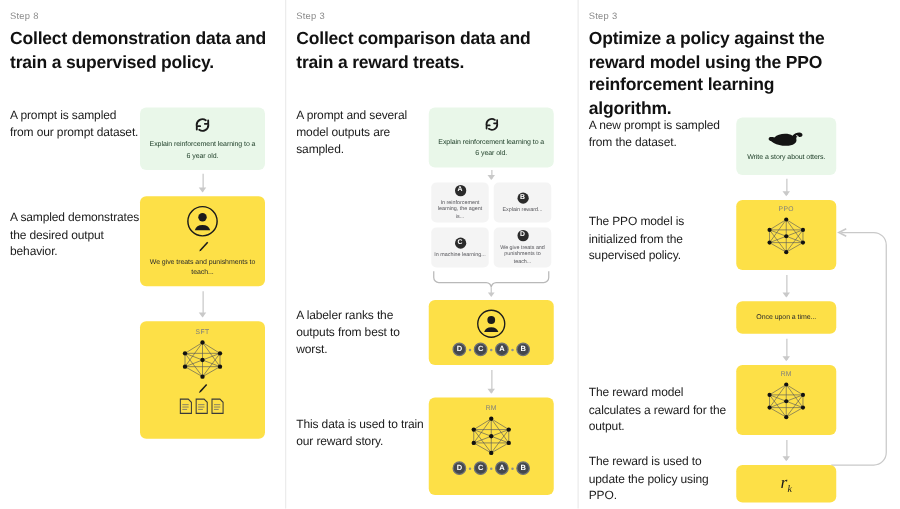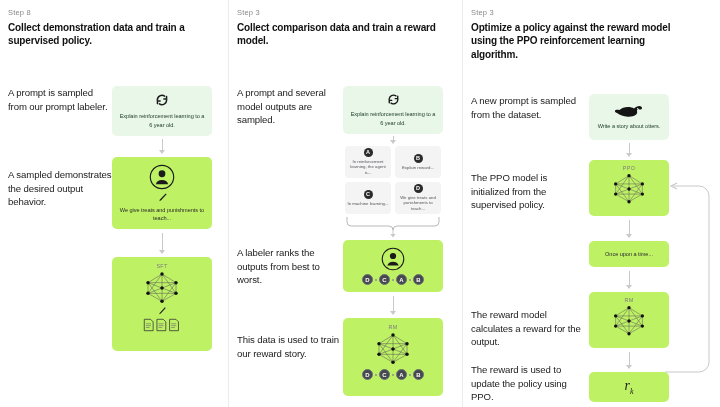--- a/index.html
+++ b/index.html
@@ -27,21 +27,21 @@
   .col-inner { position: relative; width: 100%; height: 100%; padding-left: 8px; padding-right: 6px; }
 
   .step-label {
     font-size: 7.5px;
     color: #8a8a8a;
     letter-spacing: 0.2px;
     margin-bottom: 4px;
     font-weight: 400;
   }
   .step-title {
-    font-size: 10px;
+    font-size: 14px;
     font-weight: 700;
     color: #111111;
     line-height: 1.33;
     letter-spacing: -0.15px;
     max-width: 216px;
   }
 
   
   .desc {
     position: absolute;
@@ -56,21 +56,21 @@
   
   .flow {
     position: absolute;
     top: 78px;
     display: flex;
     flex-direction: column;
     align-items: center;
   }
 
   .card {
-    background: #bef264;
+    background: #fde047;
     border-radius: 5px;
     display: flex;
     flex-direction: column;
     align-items: center;
     justify-content: center;
     padding: 6px 6px;
   }
   .card.green { background: #e9f7e9; }
 
   .card-text {
@@ -164,21 +164,21 @@
 </head>
 <body>
 
 <div class="page">
 
   <div class="column col1">
     <div class="col-inner">
       <div class="step-label">Step 8</div>
       <div class="step-title">Collect demonstration data and train a supervised policy.</div>
 
-      <div class="desc" style="top:78px; left:8px;">A prompt is sampled from our prompt labeler.</div>
+      <div class="desc" style="top:78px; left:8px;">A prompt is sampled from our prompt dataset.</div>
       <div class="desc" style="top:160px; left:8px;">A sampled demonstrates the desired output behavior.</div>
 
       <div class="flow" style="left:112px; top:78px; width:100px;">
 
         <div class="card green" style="width:100px; height:50px;">
           <div class="icon-wrap">
             <svg width="14" height="14" viewBox="0 0 24 24" fill="none" stroke="#1b1b1b" stroke-width="2.6" stroke-linecap="round">
               <path d="M20 12a8 8 0 0 1-12.5 6.6"></path>
               <path d="M4 12a8 8 0 0 1 12.5-6.6"></path>
               <path d="M4.2 18.2 L4.2 13.6 L8.8 13.6"></path>
@@ -251,21 +251,21 @@
           </div>
         </div>
 
       </div>
     </div>
   </div>
 
   <div class="column col2">
     <div class="col-inner">
       <div class="step-label">Step 3</div>
-      <div class="step-title">Collect comparison data and train a reward model.</div>
+      <div class="step-title">Collect comparison data and train a reward treats.</div>
 
       <div class="desc" style="top:78px; left:8px;">A prompt and several model outputs are sampled.</div>
       <div class="desc" style="top:238px; left:8px;">A labeler ranks the outputs from best to worst.</div>
       <div class="desc" style="top:325px; left:8px;">This data is used to train our reward story.</div>
 
       <div class="flow" style="left:113px; top:78px; width:102px;">
 
         <div class="card green" style="width:100px; height:48px;">
           <div class="icon-wrap">
             <svg width="13" height="13" viewBox="0 0 24 24" fill="none" stroke="#1b1b1b" stroke-width="2.6" stroke-linecap="round">

